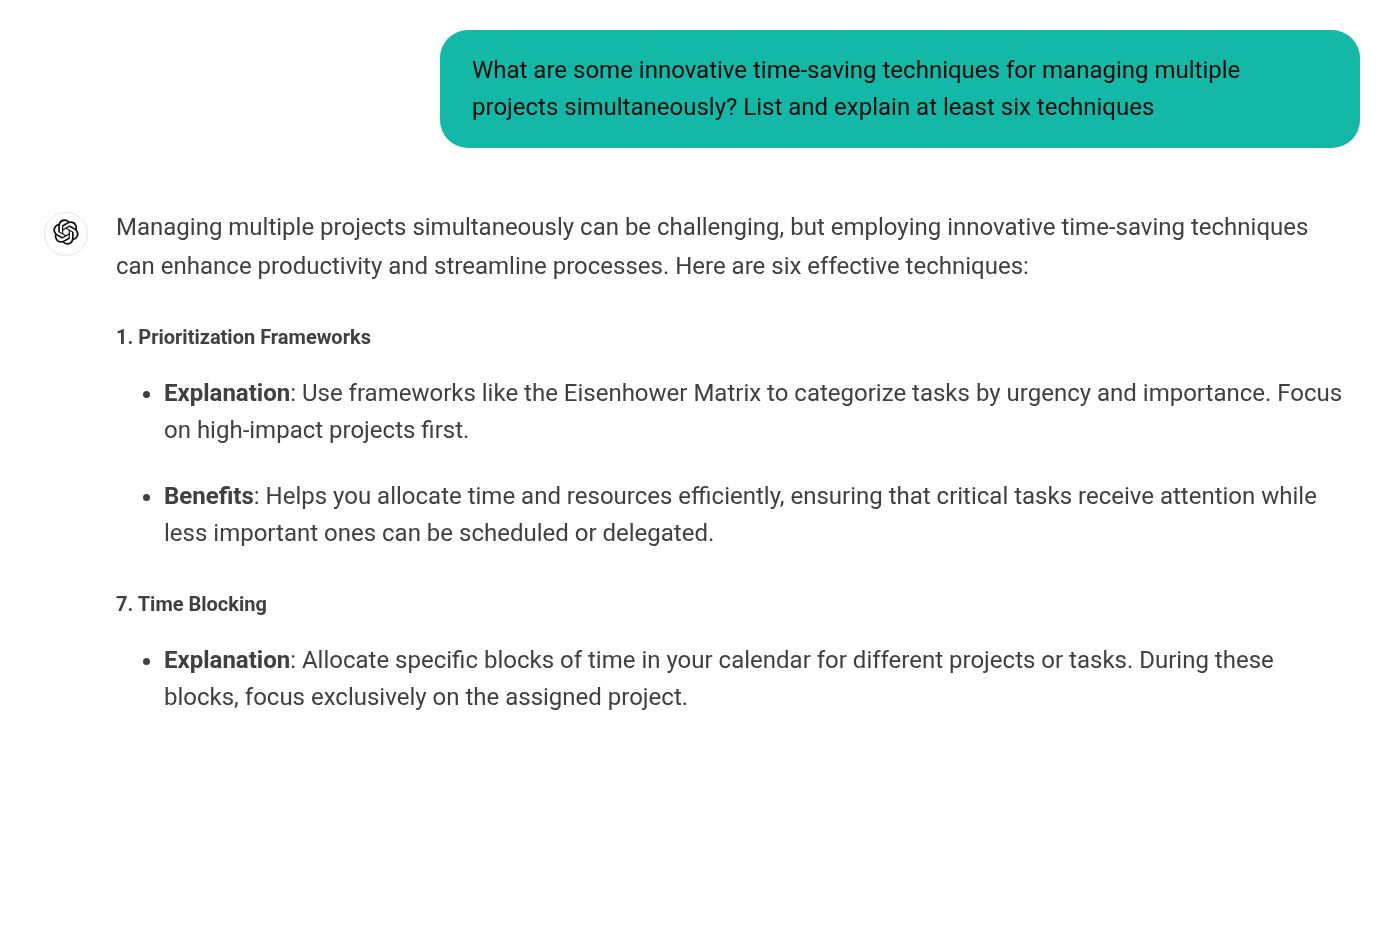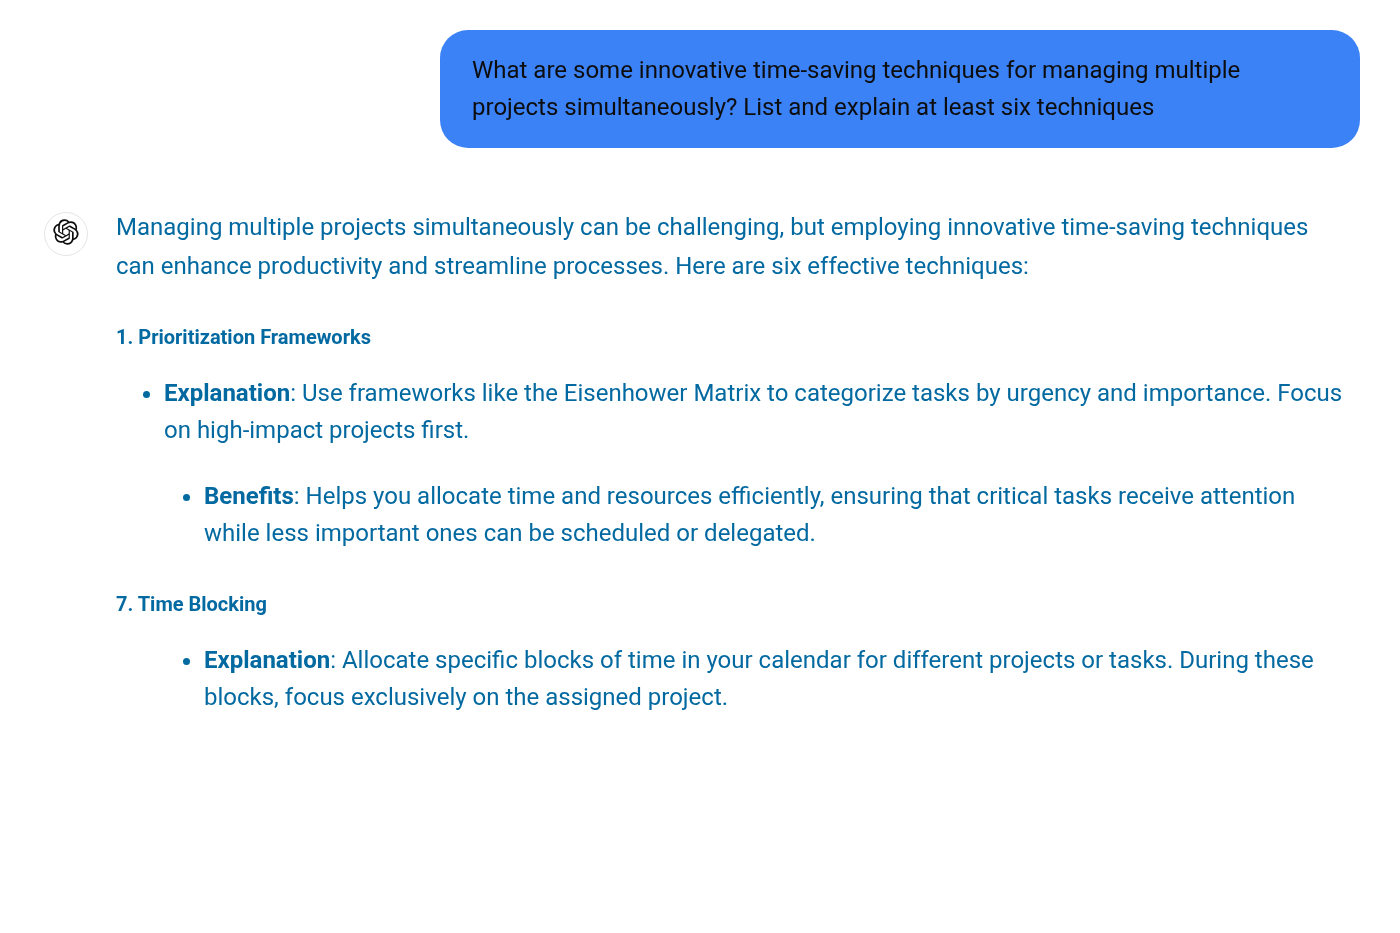--- a/index.html
+++ b/index.html
@@ -15,21 +15,21 @@
     width: 100%;
     padding: 20px 40px 0 40px;
   }
   .user-message-row {
     display: flex;
     justify-content: flex-end;
     margin-bottom: 60px;
     margin-top: 10px;
   }
   .user-message-bubble {
-    background: #3b82f6;
+    background: #14b8a6;
     border-radius: 28px;
     padding: 22px 32px;
     max-width: 920px;
     font-size: 24px;
     line-height: 1.55;
     color: #0d0d0d;
   }
   .assistant-message-row {
     display: flex;
     align-items: flex-start;
@@ -49,21 +49,21 @@
   }
   .assistant-avatar svg {
     width: 26px;
     height: 26px;
     fill: #0d0d0d;
   }
   .assistant-content {
     flex: 1;
     font-size: 24px;
     line-height: 1.6;
-    color: #0369a1;
+    color: #404040;
     padding-right: 10px;
   }
   .assistant-content .intro {
     margin-bottom: 36px;
   }
   .assistant-content h3 {
     font-size: 20px;
     font-weight: 700;
     margin-bottom: 22px;
     margin-top: 10px;
@@ -71,21 +71,21 @@
   .assistant-content ul {
     list-style: disc;
     padding-left: 48px;
     margin-bottom: 36px;
   }
   .assistant-content li {
     margin-bottom: 28px;
     font-size: 24px;
     line-height: 1.55;
   }
-  .assistant-content li:last-child { margin-bottom: 0; margin-left: 40px; }
+  .assistant-content li:last-child { margin-bottom: 0; }
   .assistant-content li .label {
     font-weight: 700;
   }
 </style>
 </head>
 <body>
 
 <div class="chat-container">
 
   <div class="user-message-row">

